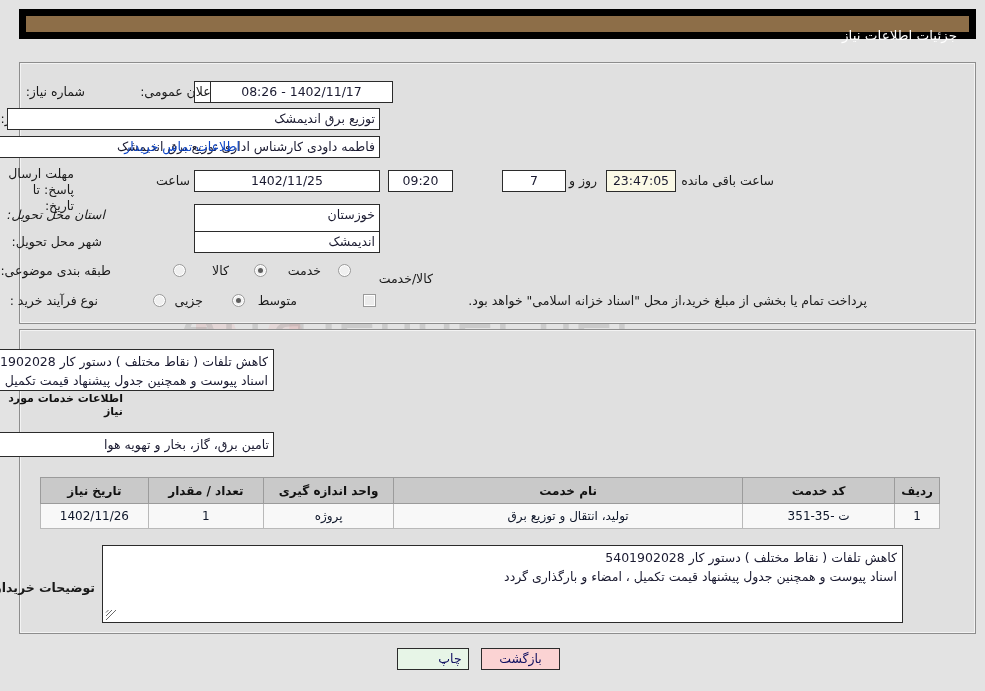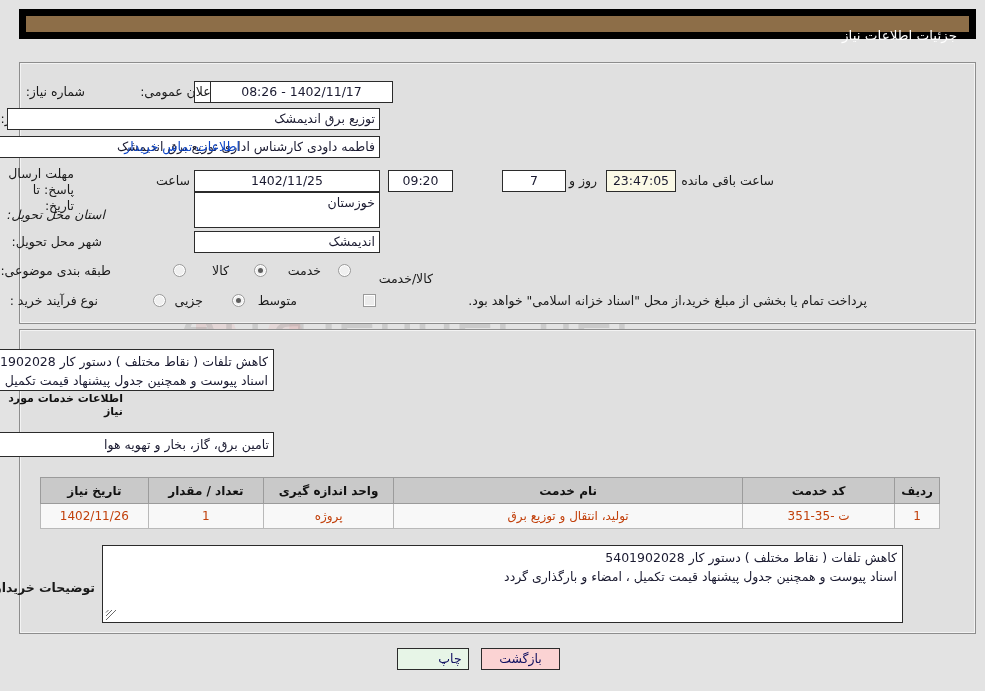--- a/index.html
+++ b/index.html
@@ -191,21 +191,21 @@
     padding: 0 6px;
     text-align: center;
     font-size: 12px;
   }
   table.grid td {
     background: #f8f8f8;
     border: 1px solid #b9b9b9;
     height: 25px;
     padding: 0 6px;
     text-align: center;
-    color: #c2410c;
+    color: #0f172a;
     font-size: 12px;
   }
 
   
   .btn {
     position: absolute;
     height: 22px;
     border: 1px solid #2b2b2b;
     font-size: 12.5px;
     color: #101060;
@@ -256,21 +256,21 @@
   <div class="lbl" style="right:911px; top:166px; width:72px; line-height:16px; white-space:normal; z-index:5;">مهلت ارسال پاسخ: تا تاریخ:</div>
   <div class="box center" style="right:605px; top:170px; width:186px; height:22px; z-index:5;">1402/11/25</div>
   <div class="plaintext" style="right:795px; top:173px; z-index:5;">ساعت</div>
   <div class="box center" style="right:532px; top:170px; width:65px; height:22px; z-index:5;">09:20</div>
   <div class="box center" style="right:419px; top:170px; width:64px; height:22px; z-index:5;">7</div>
   <div class="plaintext" style="right:388px; top:173px; z-index:5;">روز و</div>
   <div class="box cream center" style="right:309px; top:170px; width:70px; height:22px; z-index:5;">23:47:05</div>
   <div class="plaintext" style="right:211px; top:173px; z-index:5;">ساعت باقی مانده</div>
 
   <div class="lbl" style="right:880px; top:207px; z-index:5;font-style:italic;">استان محل تحویل:</div>
-  <div class="box right" style="right:605px; top:192px; width:186px; height:36px; z-index:5;">خوزستان</div>
+  <div class="box right" style="right:605px; top:204px; width:186px; height:36px; z-index:5;">خوزستان</div>
 
   <div class="lbl" style="right:883px; top:234px; z-index:5;">شهر محل تحویل:</div>
   <div class="box right" style="right:605px; top:231px; width:186px; height:22px; z-index:5;">اندیمشک</div>
 
   <div class="lbl" style="right:874px; top:263px; z-index:5;">طبقه بندی موضوعی:</div>
 
   <div class="radio" style="right:799px; top:264px; z-index:5;"></div>
   <div class="plaintext" style="right:756px; top:263px; z-index:5;">کالا</div>
 
   <div class="radio on" style="right:718px; top:264px; z-index:5;"></div>

